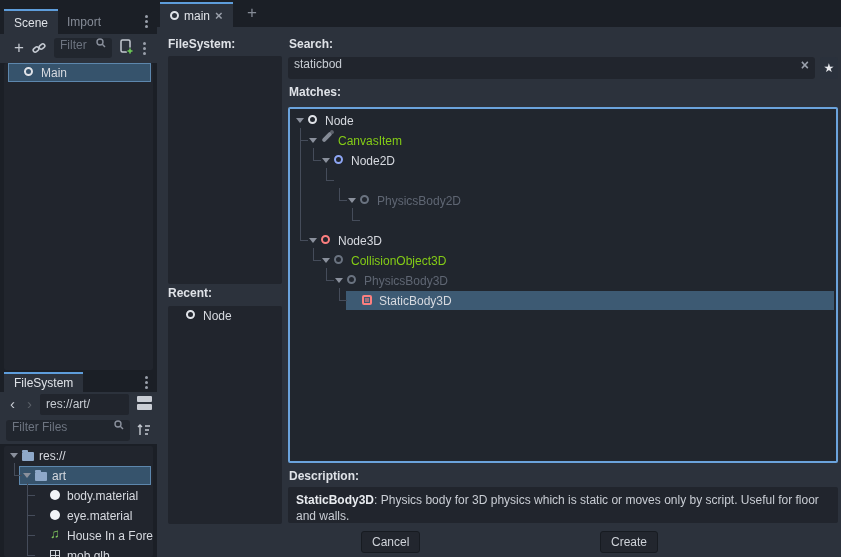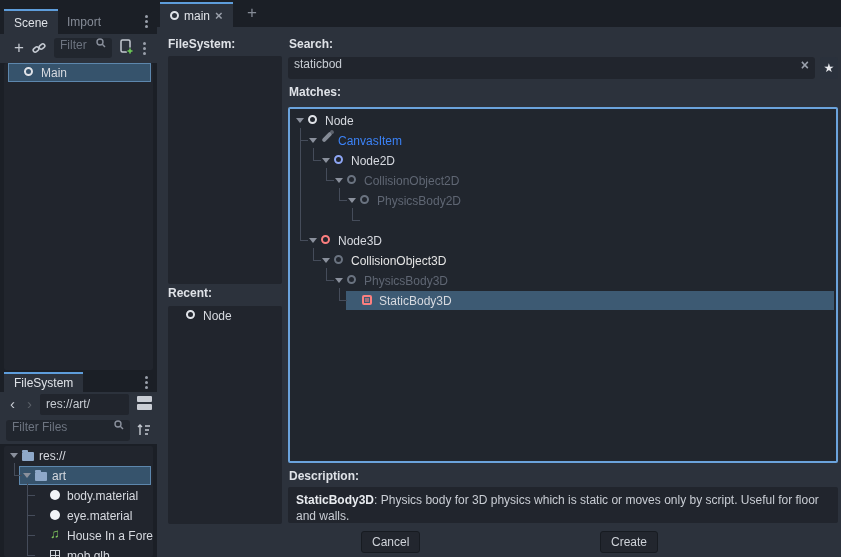--- a/index.html
+++ b/index.html
@@ -232,52 +232,47 @@
     <div class="matches-panel" style="left:131px;top:80px;width:550px;height:356px;">
       <div class="tree" id="matches-tree" style="left:0;top:2px;width:546px;height:352px;">
           <div class="tree-row" style="top: 0px;">
             <span class="chev cv" style="left: 6px;"></span>
             <span class="i-circle ic" style="left: 18px; color: rgb(224, 227, 232);"></span>
             <span class="lbl" style="left: 35px; color: rgb(215, 218, 224);">Node</span>
           </div>
           <div class="tree-row" style="top: 20px;">
             <span class="chev cv" style="left: 19px;"></span>
             <span class="i-brush ic" style="left: 31px; color: rgb(133, 139, 150);"></span>
-            <span class="lbl" style="left: 48px; color: #3b82f6;">CanvasItem</span>
+            <span class="lbl" style="left: 48px; color: #84cc16;">CanvasItem</span>
           </div>
           <div class="gline" style="left: 10px; top: 29px; width: 8px; height: 1px;"></div>
           <div class="tree-row" style="top: 40px;">
             <span class="chev cv" style="left: 32px;"></span>
             <span class="i-circle ic" style="left: 44px; color: rgb(141, 165, 243);"></span>
             <span class="lbl" style="left: 61px; color: rgb(215, 218, 224);">Node2D</span>
           </div>
           <div class="gline" style="left: 23px; top: 49px; width: 8px; height: 1px;"></div>
-          <div class="tree-row" style="top: 60px;">
-            <span class="chev cv" style="left: 45px;"></span>
-            <span class="i-circle ic" style="left: 57px; color: rgb(106, 115, 128);"></span>
-            <span class="lbl" style="left: 74px; color: rgb(95, 102, 115);">CollisionObject2D</span>
-          </div>
           <div class="gline" style="left: 36px; top: 69px; width: 8px; height: 1px;"></div>
           <div class="tree-row" style="top: 80px;">
             <span class="chev cv" style="left: 58px;"></span>
             <span class="i-circle ic" style="left: 70px; color: rgb(106, 115, 128);"></span>
             <span class="lbl" style="left: 87px; color: rgb(95, 102, 115);">PhysicsBody2D</span>
           </div>
           <div class="gline" style="left: 49px; top: 89px; width: 8px; height: 1px;"></div>
           <div class="gline" style="left: 62px; top: 109px; width: 8px; height: 1px;"></div>
           <div class="tree-row" style="top: 120px;">
             <span class="chev cv" style="left: 19px;"></span>
             <span class="i-circle ic" style="left: 31px; color: rgb(252, 127, 127);"></span>
             <span class="lbl" style="left: 48px; color: rgb(215, 218, 224);">Node3D</span>
           </div>
           <div class="gline" style="left: 10px; top: 129px; width: 8px; height: 1px;"></div>
           <div class="tree-row" style="top: 140px;">
             <span class="chev cv" style="left: 32px;"></span>
             <span class="i-circle ic" style="left: 44px; color: rgb(106, 115, 128);"></span>
-            <span class="lbl" style="left: 61px; color: #e5e5e5;">CollisionObject3D</span>
+            <span class="lbl" style="left: 61px; color: #84cc16;">CollisionObject3D</span>
           </div>
           <div class="gline" style="left: 23px; top: 149px; width: 8px; height: 1px;"></div>
           <div class="tree-row" style="top: 160px;">
             <span class="chev cv" style="left: 45px;"></span>
             <span class="i-circle ic" style="left: 57px; color: rgb(106, 115, 128);"></span>
             <span class="lbl" style="left: 74px; color: rgb(95, 102, 115);">PhysicsBody3D</span>
           </div>
           <div class="gline" style="left: 36px; top: 169px; width: 8px; height: 1px;"></div>
           <div class="tree-row" style="top: 180px;">
             <div class="hl" style="left: 56px; right: 2px;"></div>

